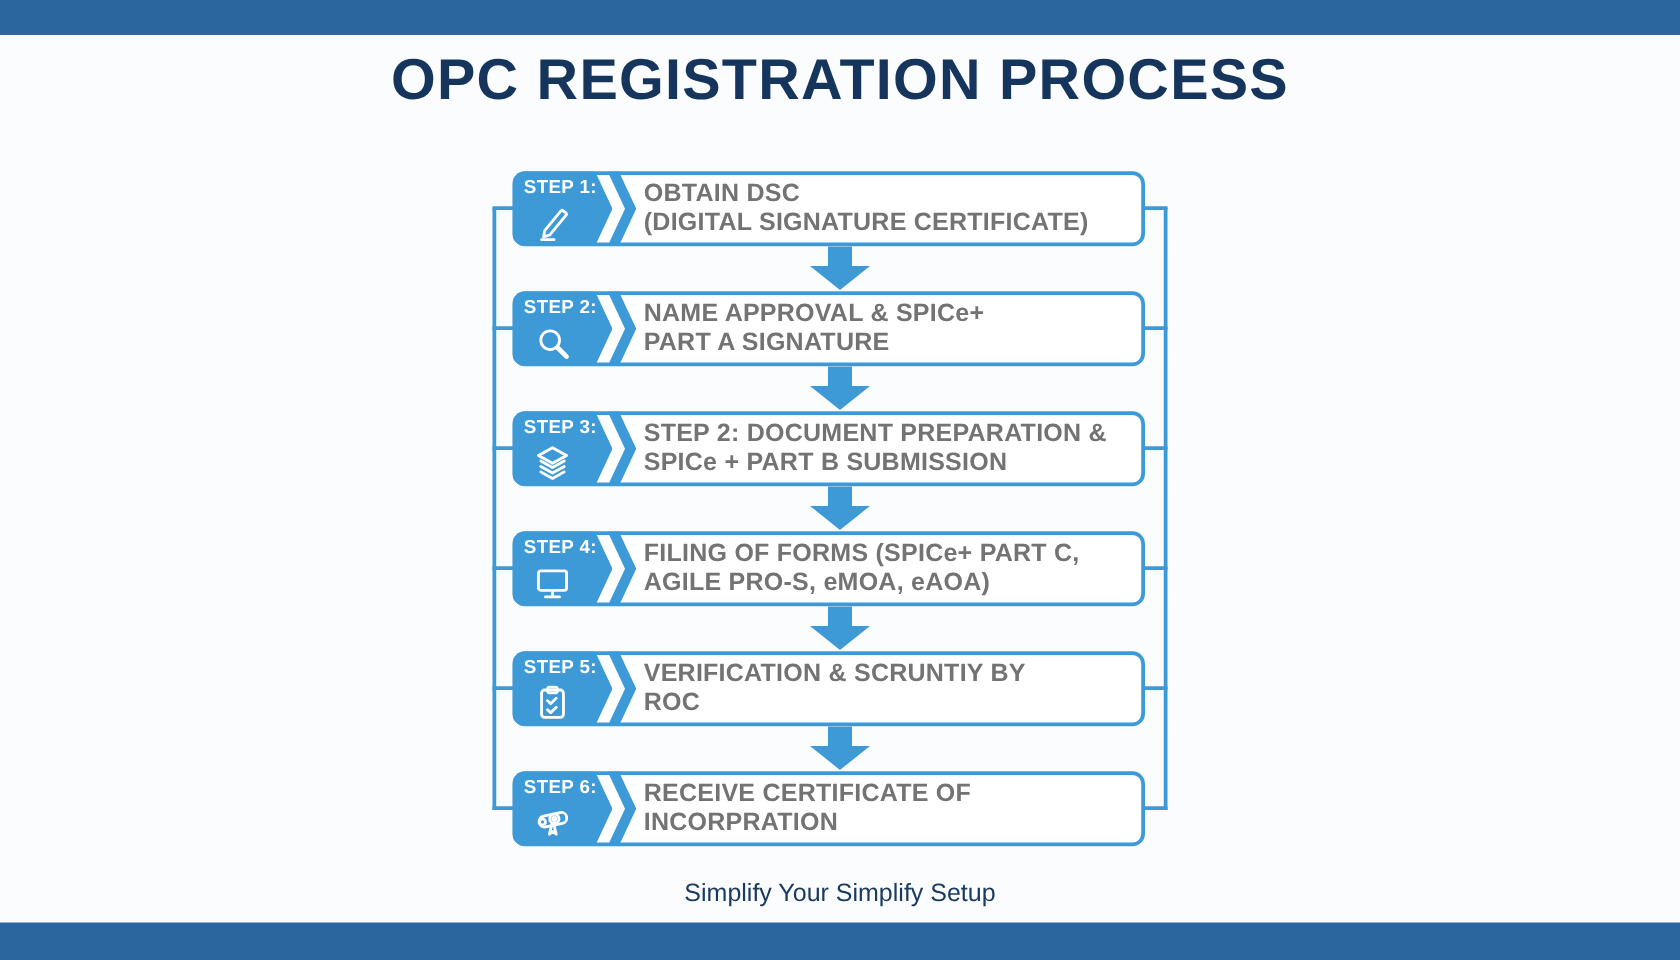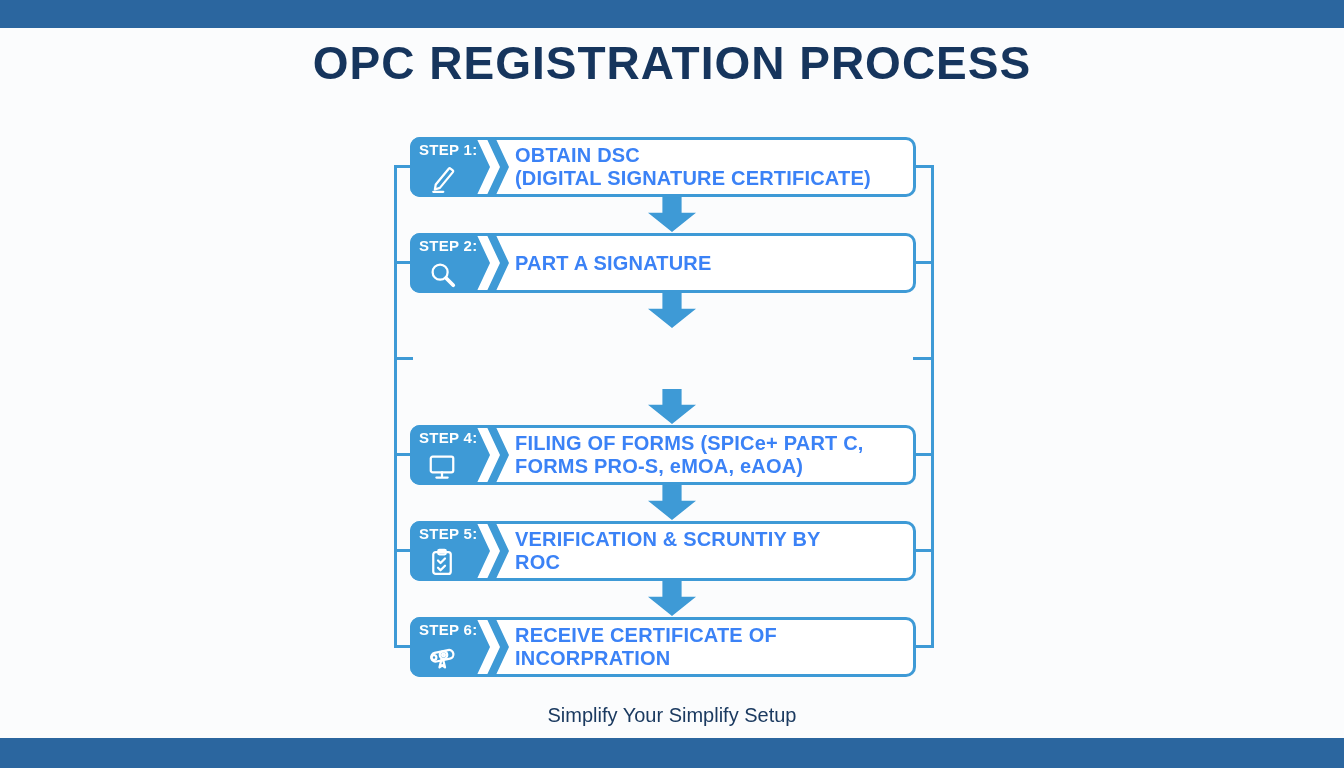--- a/index.html
+++ b/index.html
@@ -42,21 +42,21 @@
 
   
   .step-box{
     position:absolute;left:410px;width:506px;height:60px;
     box-sizing:border-box;background:#ffffff;
     border:3px solid #3e9ad6;border-radius:10px;
     display:flex;flex-direction:column;justify-content:center;
     padding-left:102px;
   }
   .step-line{
-    font-size:20px;font-weight:bold;color:#3b82f6;
+    font-size:20px;font-weight:bold;color:#737373;
     line-height:23px;letter-spacing:0.2px;white-space:nowrap;
   }
 
   .tag{
     position:absolute;left:-3px;top:-3px;height:60px;width:80px;
     background:#3e9ad6;border-radius:10px;
     clip-path:polygon(0 0, 66px 0, 100% 50%, 66px 100%, 0 100%);
   }
   .tag-label{
     position:absolute;top:4px;left:9px;
@@ -116,36 +116,51 @@
 
   <div class="step-box" style="top:233px">
     <div class="tag">
       <span class="tag-label">STEP 2:</span>
       <svg class="icon tag-icon" viewBox="0 0 24 24">
         <circle cx="10.5" cy="10.5" r="6"></circle>
         <line x1="15.2" y1="15.2" x2="21" y2="21" style="stroke-width:3"></line>
       </svg>
     </div>
     <div class="tag-band"></div>
+    <div class="step-line">NAME APPROVAL &amp; SPICe+</div>
     <div class="step-line">PART A SIGNATURE</div>
   </div>
 
+  <div class="step-box" style="top:329px">
+    <div class="tag">
+      <span class="tag-label">STEP 3:</span>
+      <svg class="icon tag-icon" viewBox="0 0 24 24">
+        <path d="M12 2.5 L21 7.5 L12 12.5 L3 7.5 Z"></path>
+        <path d="M4.5 11 L12 15.2 L19.5 11"></path>
+        <path d="M4.5 14.5 L12 18.7 L19.5 14.5"></path>
+        <path d="M4.5 18 L12 22.2 L19.5 18"></path>
+      </svg>
+    </div>
+    <div class="tag-band"></div>
+    <div class="step-line">STEP 2: DOCUMENT PREPARATION &amp;</div>
+    <div class="step-line">SPICe + PART B SUBMISSION</div>
+  </div>
 
   <div class="step-box" style="top:425px">
     <div class="tag">
       <span class="tag-label">STEP 4:</span>
       <svg class="icon tag-icon" viewBox="0 0 24 24">
         <rect x="3" y="4.5" width="18" height="12.5" rx="1.5"></rect>
         <line x1="12" y1="17" x2="12" y2="20.2"></line>
         <line x1="7.5" y1="21.2" x2="16.5" y2="21.2"></line>
       </svg>
     </div>
     <div class="tag-band"></div>
     <div class="step-line">FILING OF FORMS (SPICe+ PART C,</div>
-    <div class="step-line">FORMS PRO-S, eMOA, eAOA)</div>
+    <div class="step-line">AGILE PRO-S, eMOA, eAOA)</div>
   </div>
 
   <div class="step-box" style="top:521px">
     <div class="tag">
       <span class="tag-label">STEP 5:</span>
       <svg class="icon tag-icon" viewBox="0 0 24 24">
         <rect x="5" y="4" width="14" height="17.5" rx="2"></rect>
         <rect x="9" y="2.2" width="6" height="3.6" rx="1"></rect>
         <path d="M8.8 10.8 l2 2 3.6 -3.6"></path>
         <path d="M8.8 16.6 l2 2 3.6 -3.6"></path>

